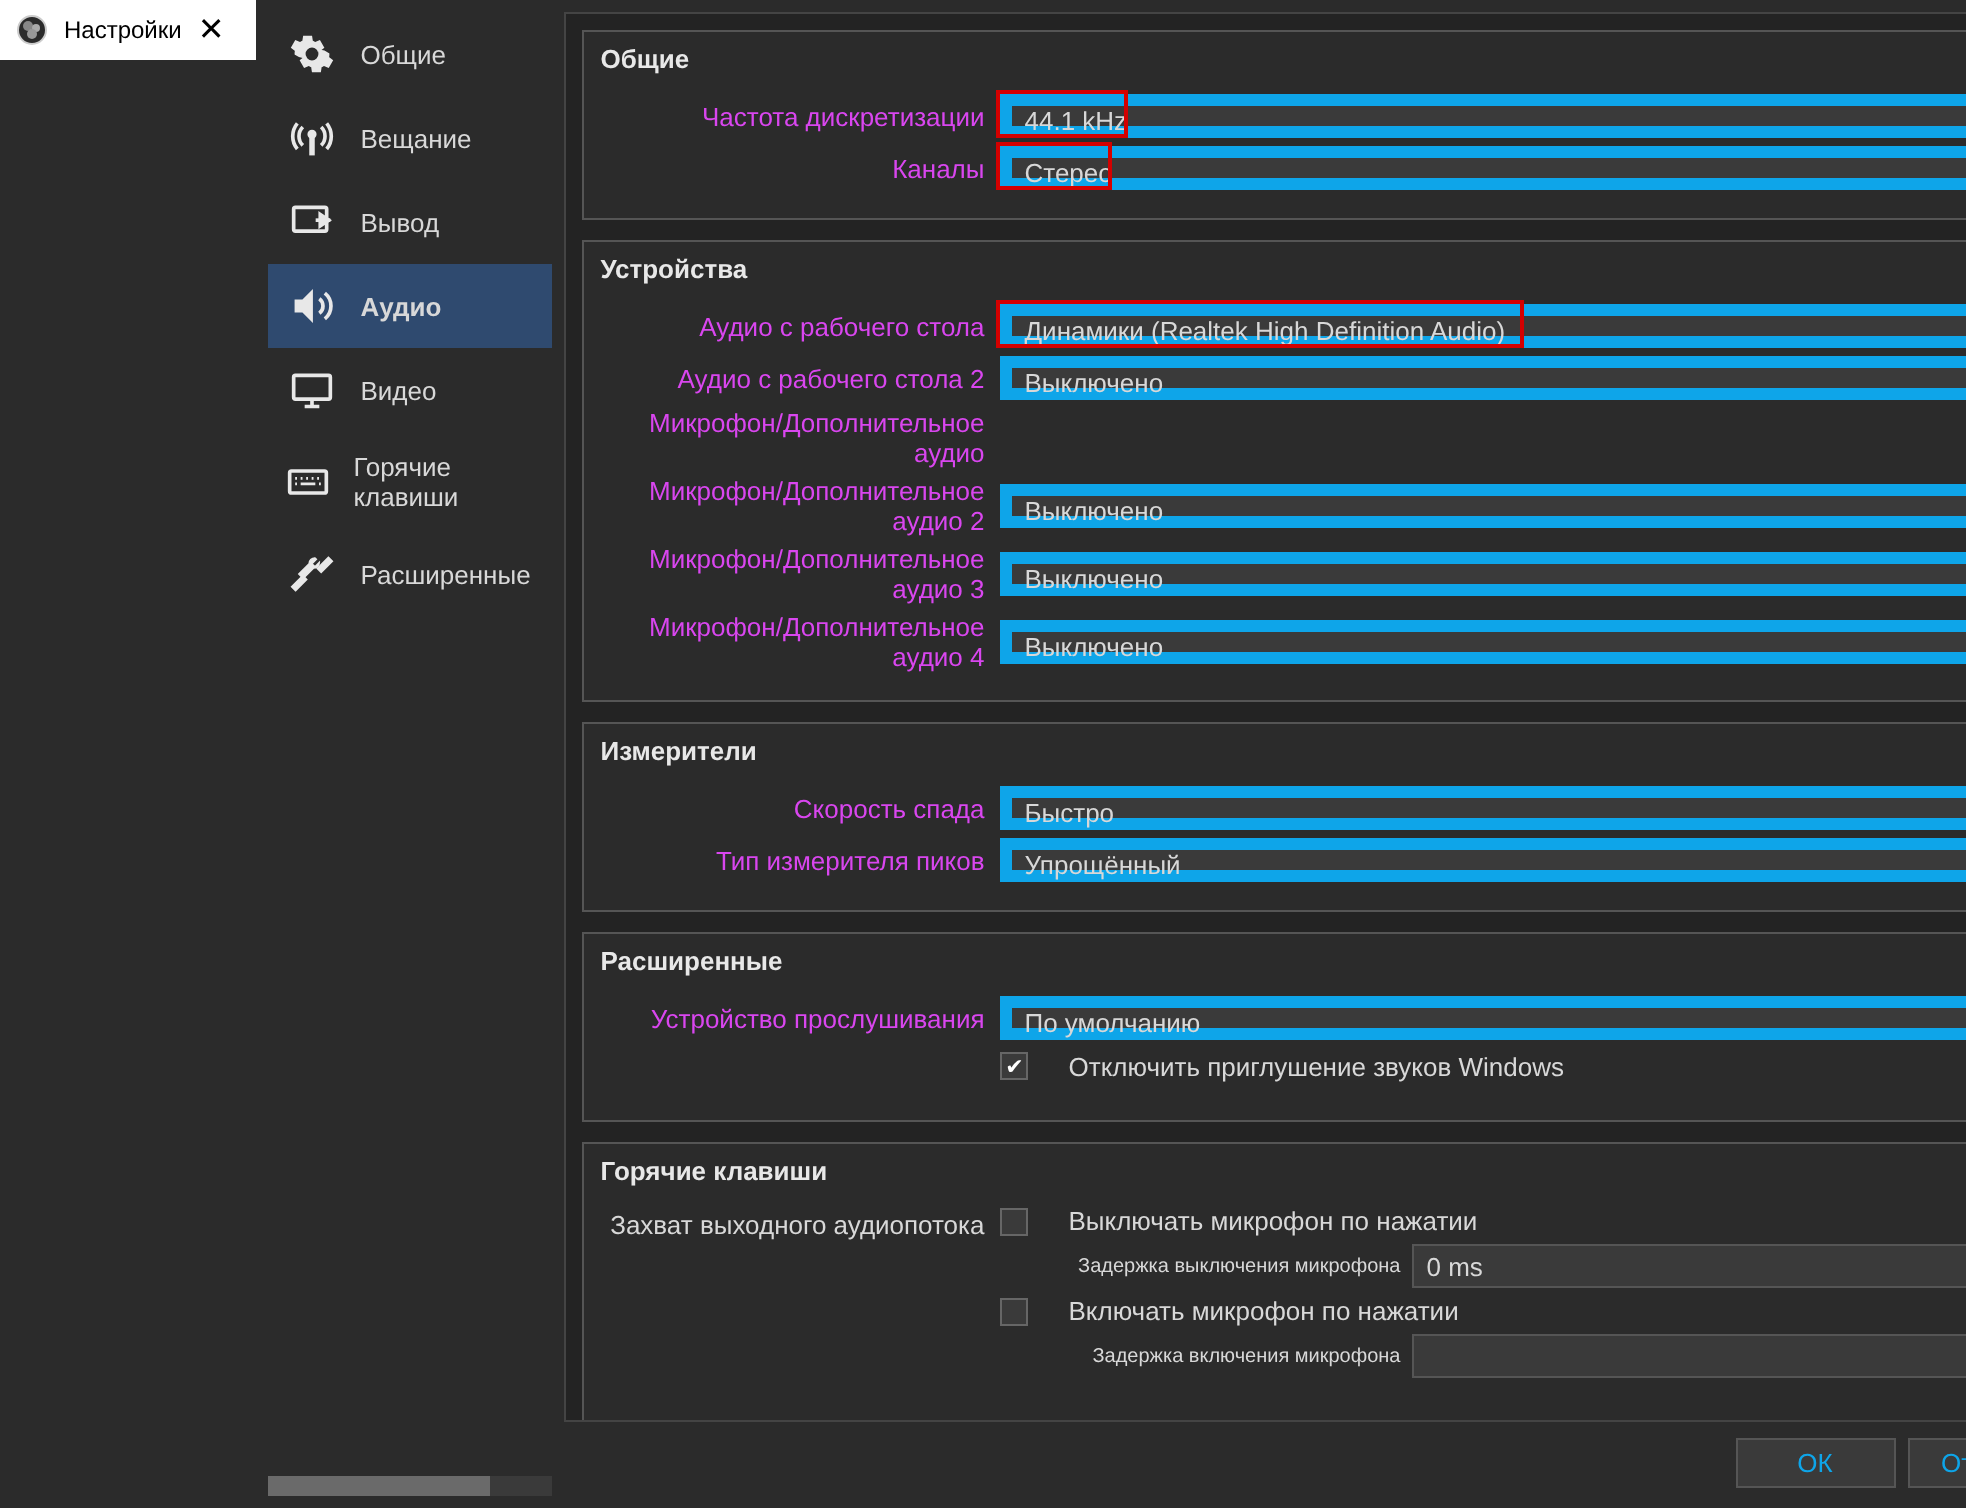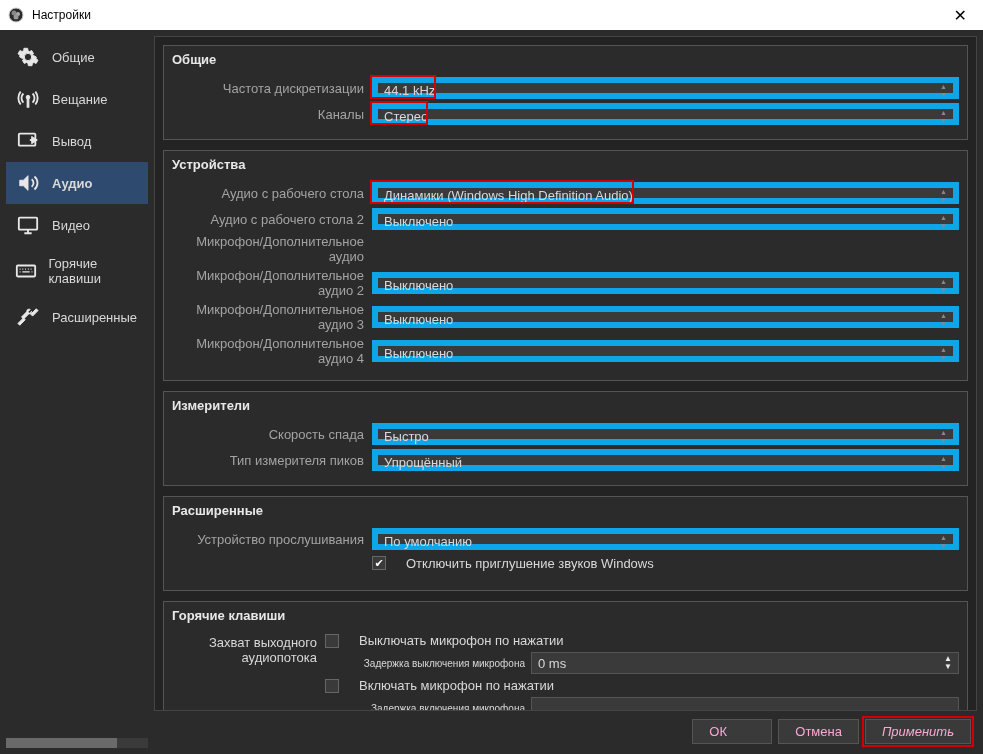--- a/index.html
+++ b/index.html
@@ -1,55 +1,55 @@
 <!DOCTYPE html>
 <html><head>
 <meta charset="utf-8">
 <style>
 * { margin: 0; padding: 0; box-sizing: border-box; }
 body { font-family: "Segoe UI", Tahoma, sans-serif; font-size: 13px; color: #d8d8d8; background: #2b2b2b; overflow: hidden; }
-.window { width: 983px; height: 754px; display: flex; flex-direction: column; }
+.window { width: 983px; height: 754px; display: flex; }
 .titlebar { height: 30px; background: #ffffff; color: #000; display: flex; align-items: center; padding: 0 8px; }
 .titlebar .app-icon { width: 16px; height: 16px; margin-right: 8px; display:flex;align-items:center;justify-content:center;}
 .titlebar .app-icon svg{width:16px;height:16px;}
 .titlebar .title { font-size: 12px; }
 .titlebar .close { margin-left: auto; font-size: 16px; padding: 0 8px; }
 .body { flex: 1; display: flex; background: #2b2b2b; padding: 6px; gap: 6px; min-height: 0; }
 .sidebar { width: 142px; background: #2b2b2b; display:flex;flex-direction:column;}
 .sidebar-items{flex:1;}
 .sidebar-item { display: flex; align-items: center; padding: 10px 8px; gap: 10px; cursor: pointer; }
 .sidebar-item.active { background: #2f4a6f; font-weight: bold; }
 .sidebar-item .icon { width: 28px; height: 22px; display:flex;align-items:center;justify-content:center;}
 .sidebar-item .icon svg{width:24px;height:22px;fill:#e8e8e8;stroke:#e8e8e8;}
 .sidebar-scrollbar{height:10px;background:#3a3a3a;margin-top:auto;}
 .sidebar-scrollbar-thumb{height:10px;width:78%;background:#6a6a6a;}
 .content { flex: 1; display: flex; flex-direction: column; min-width:0; }
 .content-pane { flex: 1; background: #232323; border: 1px solid #444; padding: 8px; overflow: hidden; }
 .section { border: 1px solid #555; background: #2b2b2b; margin-bottom: 10px; }
 .section-title { padding: 6px 8px; font-weight: bold; color: #e8e8e8; font-size: 13px; }
 .section-body { padding: 4px 8px 10px 8px; }
 .row { display: flex; align-items: center; margin-bottom: 4px; min-height: 22px; }
-.row-label { text-align: right; padding-right: 8px; color: #a3a3a3; font-size: 13px; width: 200px; flex-shrink:0;}
+.row-label { text-align: right; padding-right: 8px; color: #d946ef; font-size: 13px; width: 200px; flex-shrink:0;}
 .row-control { flex: 1; }
 .select { background: #3a3a3a; border: 6px solid #0ea5e9; height: 22px; display: flex; align-items: flex-start; padding: 0 6px; position: relative; font-size: 13px; color:#d8d8d8;}
 .spin-btns { margin-left: auto; display: flex; flex-direction: column; gap: 1px; }
 .spin-btns span { font-size: 7px; line-height: 7px; color: #888; }
 .numinput{background:#3a3a3a;border:1px solid #555;height:22px;display:flex;align-items:center;padding:0 6px;width:428px;}
 .numinput .updown{margin-left:auto;display:flex;flex-direction:column;}
 .numinput .updown span{font-size:8px;line-height:8px;color:#eee;}
 .checkbox-row { display:flex;align-items:center;gap:20px;margin-bottom:4px;}
 .checkbox { width: 14px; height: 14px; background: #3a3a3a; border: 1px solid #666; display:flex;align-items:center;justify-content:center;font-size:11px;color:#fff;}
 .checkbox.checked::after{content:"✔";}
 .subgroup{display:flex;margin-bottom:18px;}
 .subgroup-label{width:200px;text-align:right;padding-right:8px;padding-top:2px;}
 .subgroup-body{flex:1;}
 .delay-row{display:flex;align-items:center;gap:6px;margin-bottom:4px;}
 .delay-label{width:200px;text-align:right;font-size:10px;}
 .footer { display: flex; justify-content: flex-end; gap: 6px; padding: 8px 6px 4px 0; background:#2b2b2b;}
-.btn { background: #3a3a3a; border: 1px solid #555; color: #f9a8d4; padding: 4px 16px; font-size: 13px; min-width: 80px; text-align: left; cursor:pointer;}
+.btn { background: #3a3a3a; border: 1px solid #555; color: #0ea5e9; padding: 4px 16px; font-size: 13px; min-width: 80px; text-align: center; cursor:pointer;}
 .btn.hl { outline: 2px solid #d40000; outline-offset: 1px; font-style: italic;}
 </style>
 </head>
 <body>
 
 <div class="window">
   <div class="titlebar">
     <span class="app-icon">
       <svg viewBox="0 0 16 16">
           <circle cx="8" cy="8" r="7" fill="#2b2b2b" stroke="#ccc" stroke-width="1"></circle>
@@ -170,21 +170,21 @@
           </div>
         </div>
 
         <div class="section">
           <div class="section-title">Устройства</div>
           <div class="section-body">
             <div class="row">
               <div class="row-label">Аудио с рабочего стола</div>
               <div class="row-control" style="position:relative;">
                 <div class="select">
-                  <span>Динамики (Windows High Definition Audio)</span>
+                  <span>Динамики (Realtek High Definition Audio)</span>
                   <div class="spin-btns">
                       <span>▲</span>
                       <span>▼</span>
                     </div>
                 </div>
                 <div style="position:absolute;left:-2px;top:-2px;width:264px;height:24px;border:2px solid #d40000;pointer-events:none;"></div>
               </div>
             </div>
             <div class="row">
               <div class="row-label">Аудио с рабочего стола 2</div>

